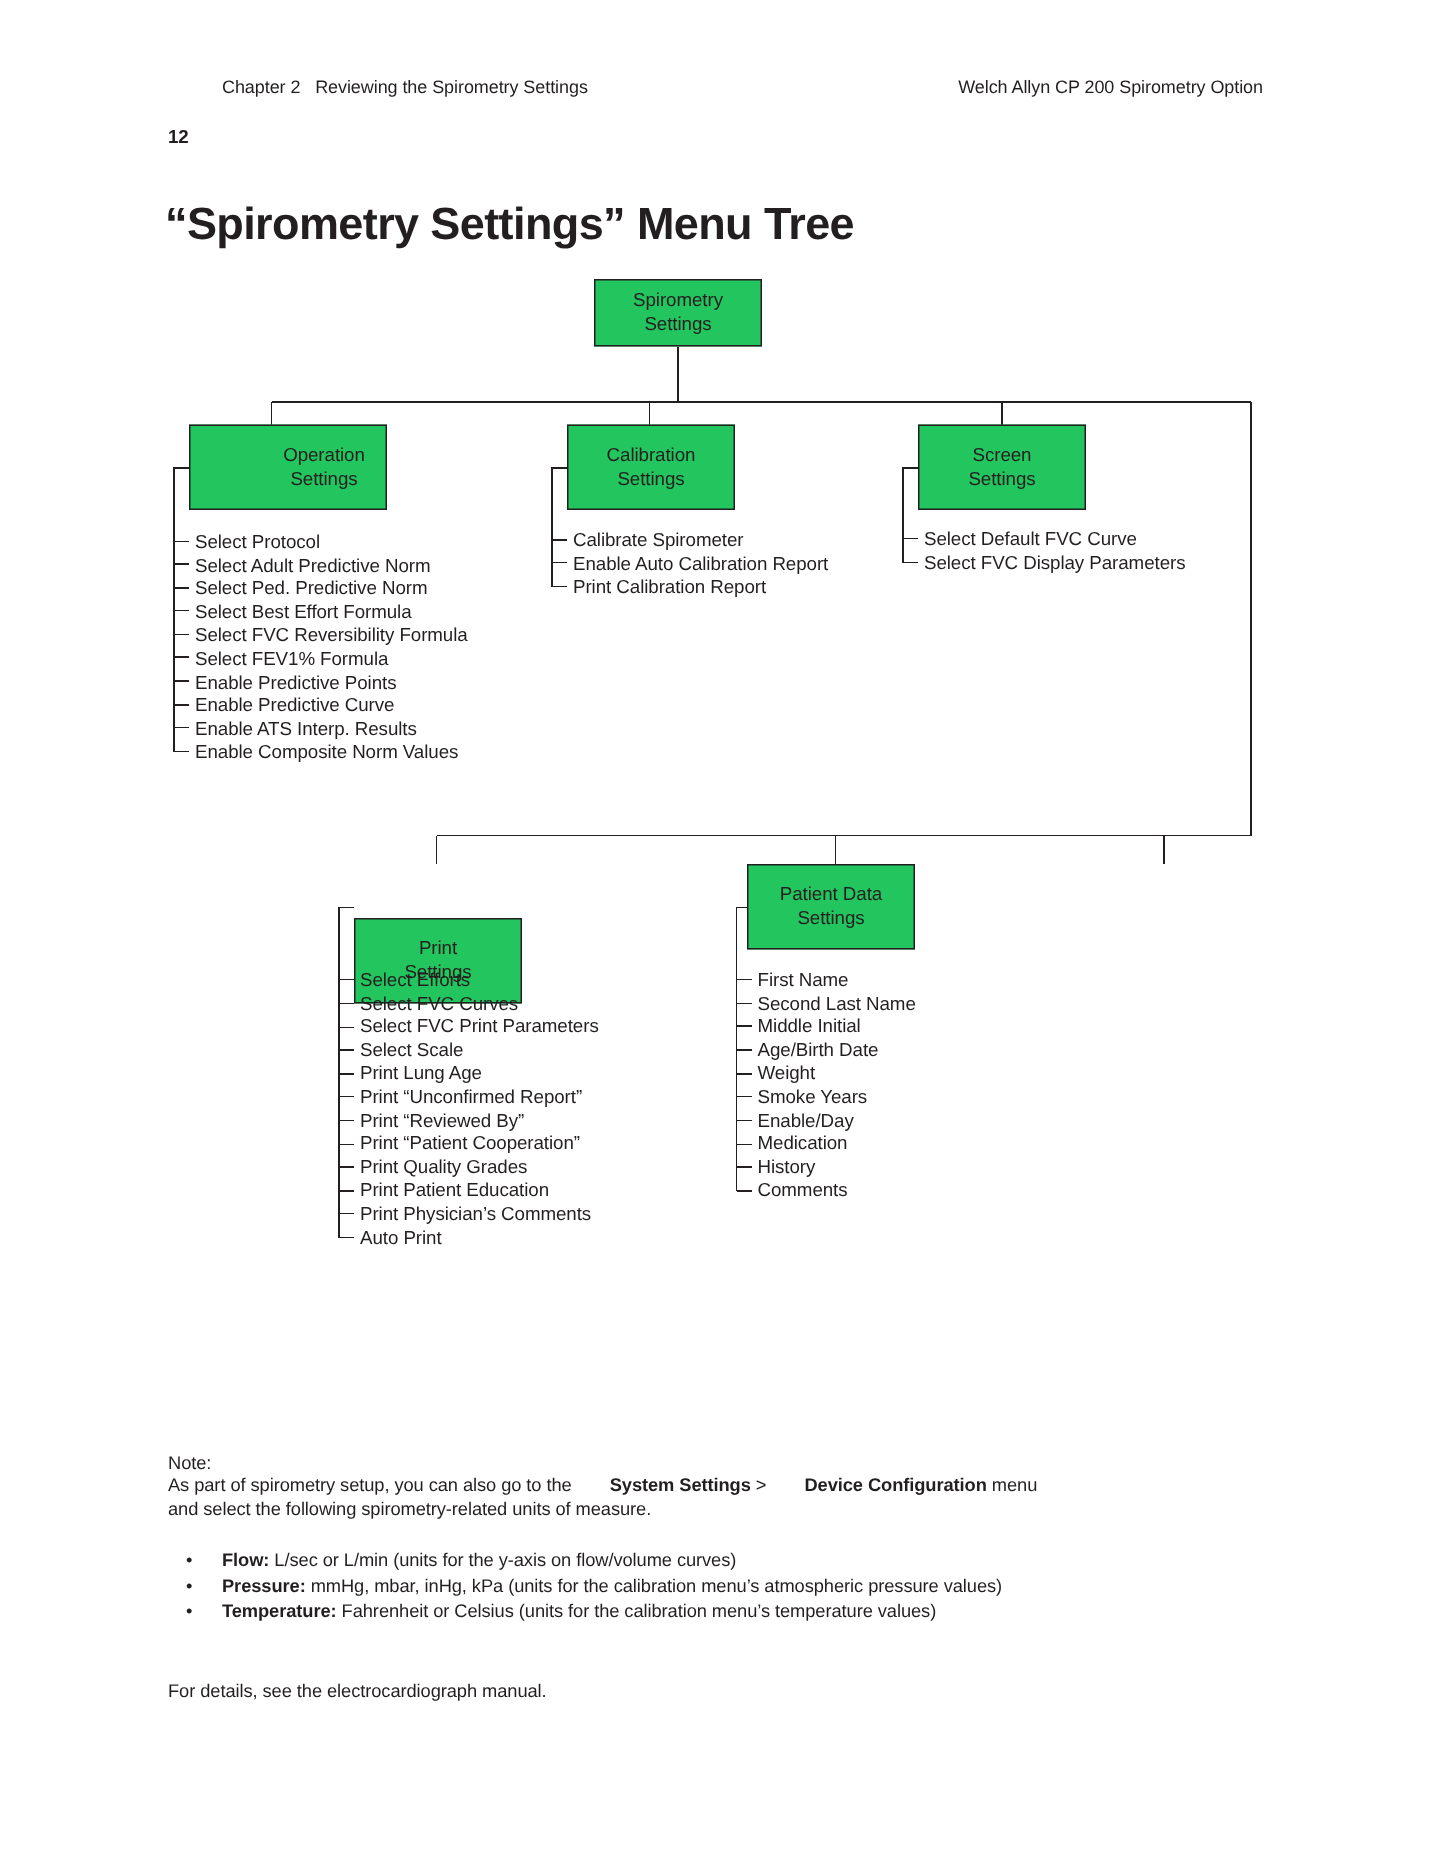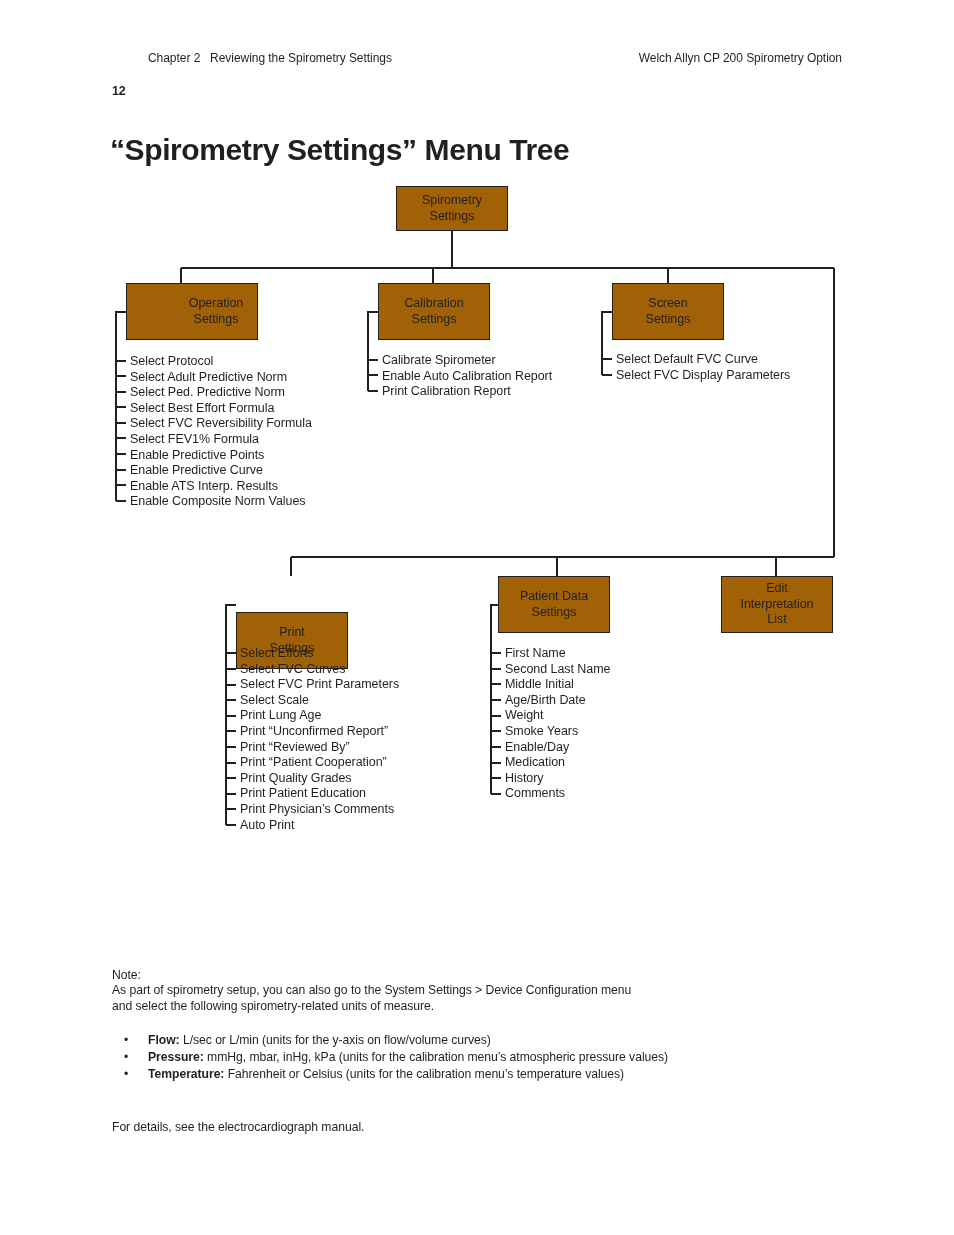--- a/index.html
+++ b/index.html
@@ -55,21 +55,21 @@
   #tree {
     position: absolute;
     left: 0; top: 0;
     width: 954px; height: 900px;
   }
   #tree svg { position: absolute; left: 0; top: 0; }
 
   .node {
     position: absolute;
     border: 1.3px solid #231f20;
-    background: #a16207;
+    background: #22c55e;
     display: flex;
     flex-direction: column;
     align-items: center;
     justify-content: center;
     font-size: 12.5px;
     line-height: 15.5px;
     color: #231f20;
     text-align: center;
     letter-spacing: -0.05px;
   }
@@ -90,21 +90,21 @@
     position: absolute;
     left: 112px; top: 968px;
     width: 720px;
     font-size: 12.2px;
     line-height: 15.4px;
     color: #231f20;
     letter-spacing: -0.05px;
   }
   #note-block .note-label { }
   #note-block .note-body { }
-  #note-block b { font-weight: normal; }
+  #note-block b { font-weight: bold; margin-left: 22px; }
 
   #bullets {
     position: absolute;
     left: 112px; top: 1032px;
     width: 760px;
     font-size: 12.2px;
     line-height: 17.2px;
     letter-spacing: -0.05px;
     color: #231f20;
   }
@@ -232,25 +232,20 @@
   <div class="node" style="left:236px; top:576px; width:112px; height:57px;margin-top:36px;">
     <span>Print</span>
     <span>Settings</span>
   </div>
 
   <div class="node" style="left:498px; top:576px; width:112px; height:57px;">
     <span>Patient Data</span>
     <span>Settings</span>
   </div>
 
-  <div class="node" style="left:721px; top:576px; width:112px; height:57px;">
-    <span>Edit</span>
-    <span>Interpretation</span>
-    <span>List</span>
-  </div>
 
   <div class="leaf-list" style="left:130px; top:354px;">
     <div>Select Protocol</div>
     <div>Select Adult Predictive Norm</div>
     <div>Select Ped. Predictive Norm</div>
     <div>Select Best Effort Formula</div>
     <div>Select FVC Reversibility Formula</div>
     <div>Select FEV1% Formula</div>
     <div>Enable Predictive Points</div>
     <div>Enable Predictive Curve</div>

